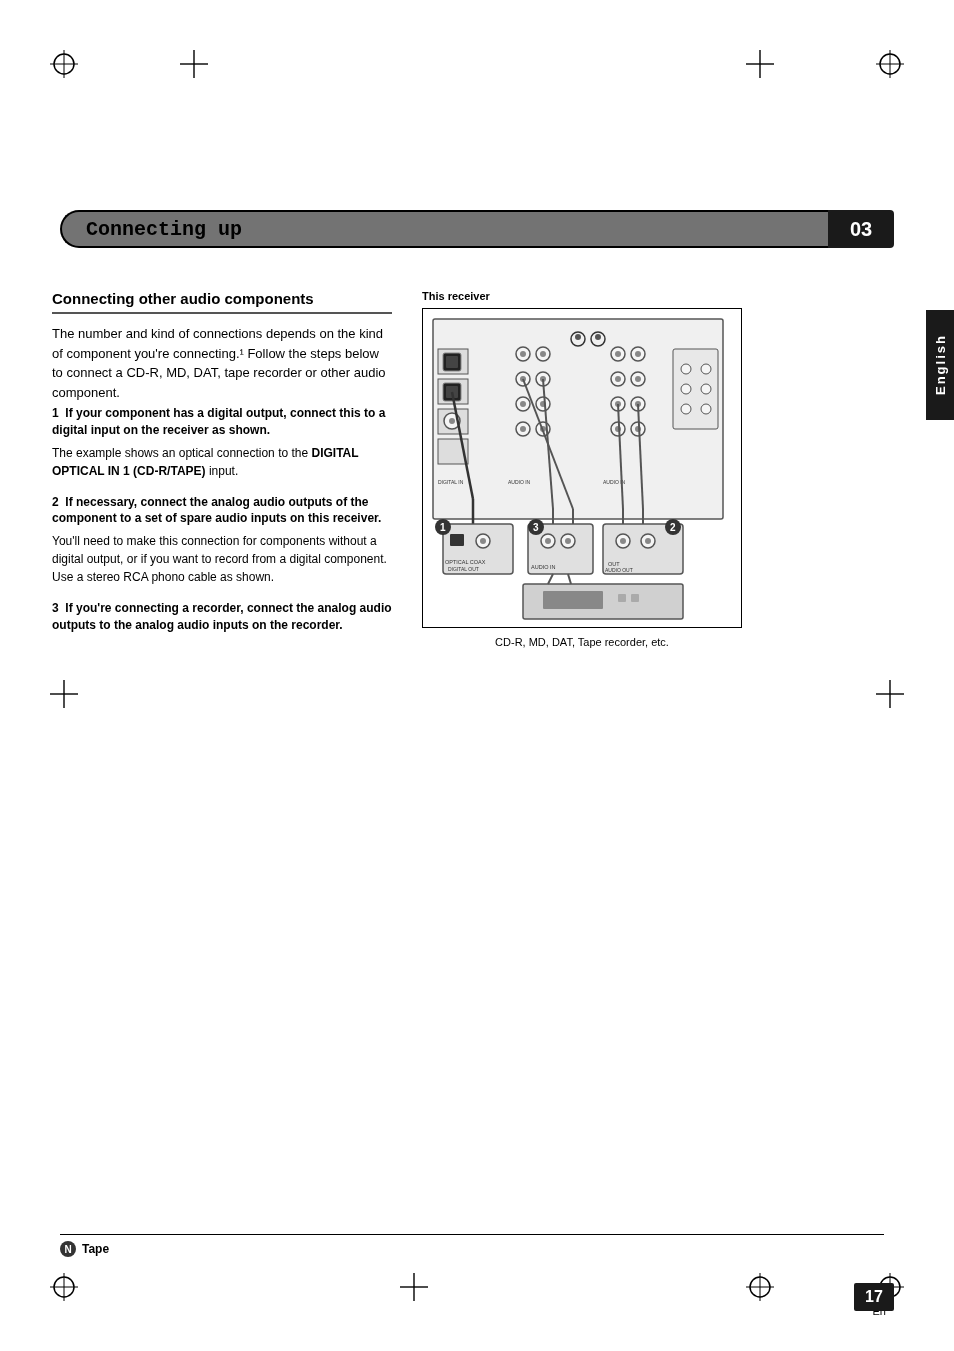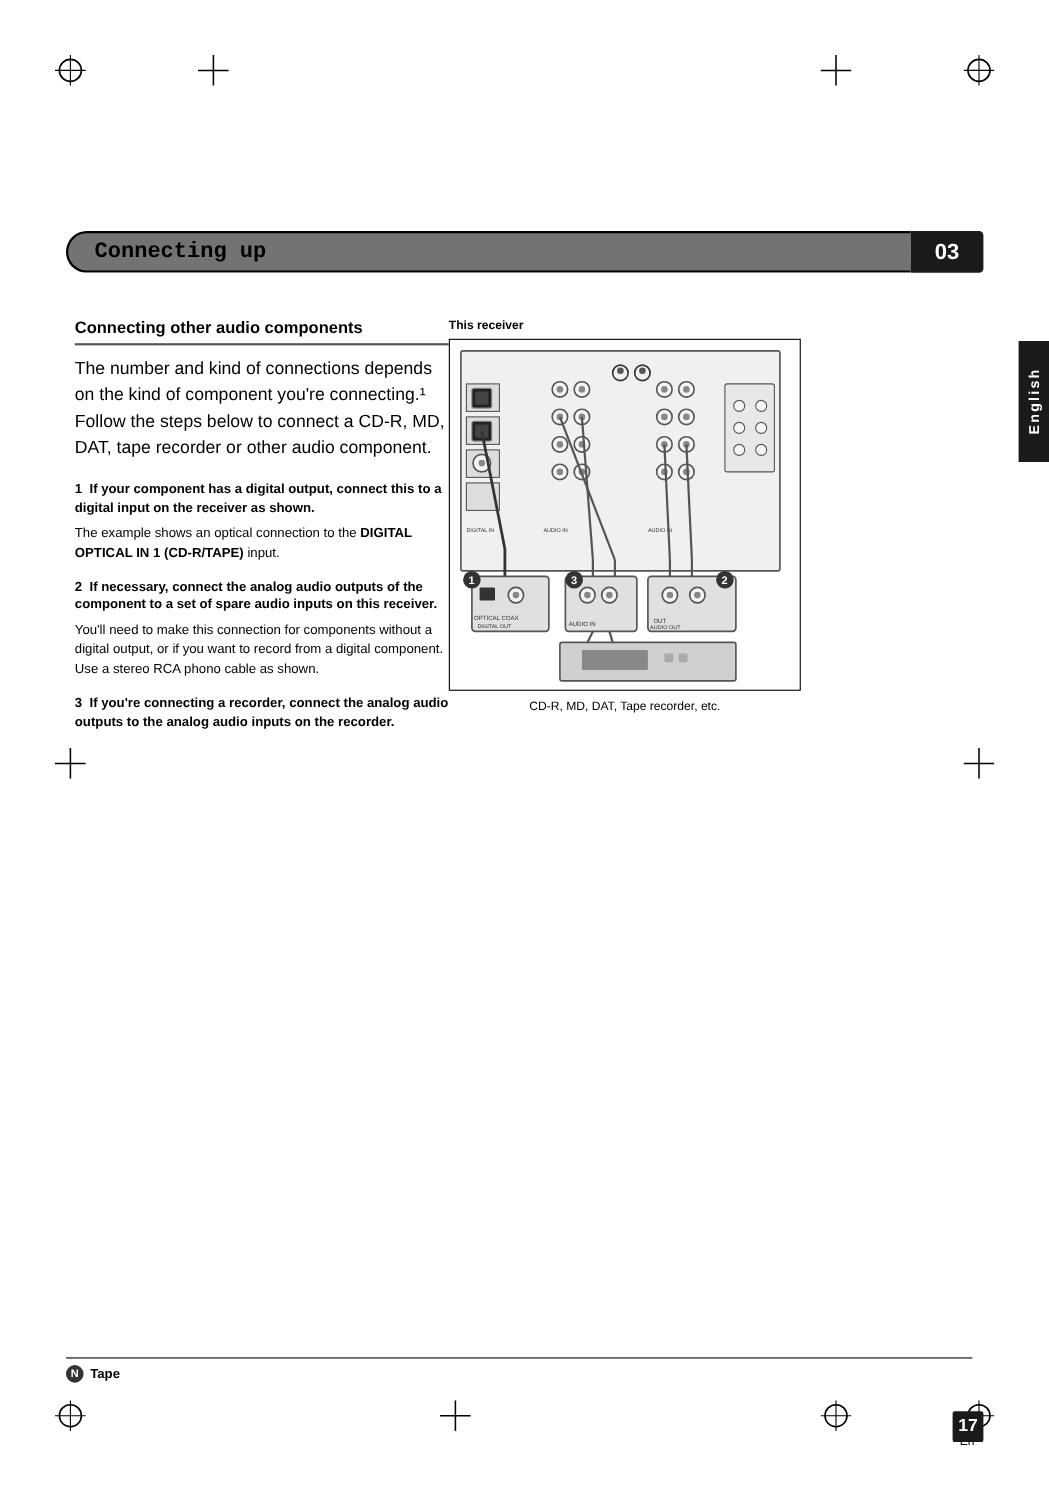--- a/index.html
+++ b/index.html
@@ -75,43 +75,44 @@
       writing-mode: vertical-rl;
       text-orientation: mixed;
       transform: rotate(180deg);
       letter-spacing: 2px;
     }
 
     
     .main-content {
       position: absolute;
       top: 290px;
-      left: 68px;
+      left: 52px;
       right: 70px;
       display: flex;
+      gap: 30px;
     }
 
     
     .text-column {
       width: 340px;
       flex-shrink: 0;
     }
 
     .section-title {
       font-size: 15px;
       font-weight: bold;
       margin-bottom: 10px;
       border-bottom: 2px solid #555;
       padding-bottom: 5px;
     }
 
     .intro-text {
-      font-size: 16px;
+      font-size: 13px;
       line-height: 1.5;
-      margin-bottom: 16px;
+      margin-bottom: 3px;
     }
 
     .step-heading {
       font-size: 12px;
       font-weight: bold;
       margin-bottom: 5px;
       line-height: 1.4;
     }
 
     .step-body {
@@ -190,21 +191,21 @@
       padding-left: 22px;
     }
 
     
     .page-number-box {
       position: absolute;
       bottom: 40px;
       right: 60px;
       background: #1a1a1a;
       color: #fff;
-      width: 28px;
+      width: 40px;
       height: 28px;
       display: flex;
       align-items: center;
       justify-content: center;
       font-size: 16px;
       font-weight: bold;
       border-radius: 2px;
     }
     .page-en {
       position: absolute;

